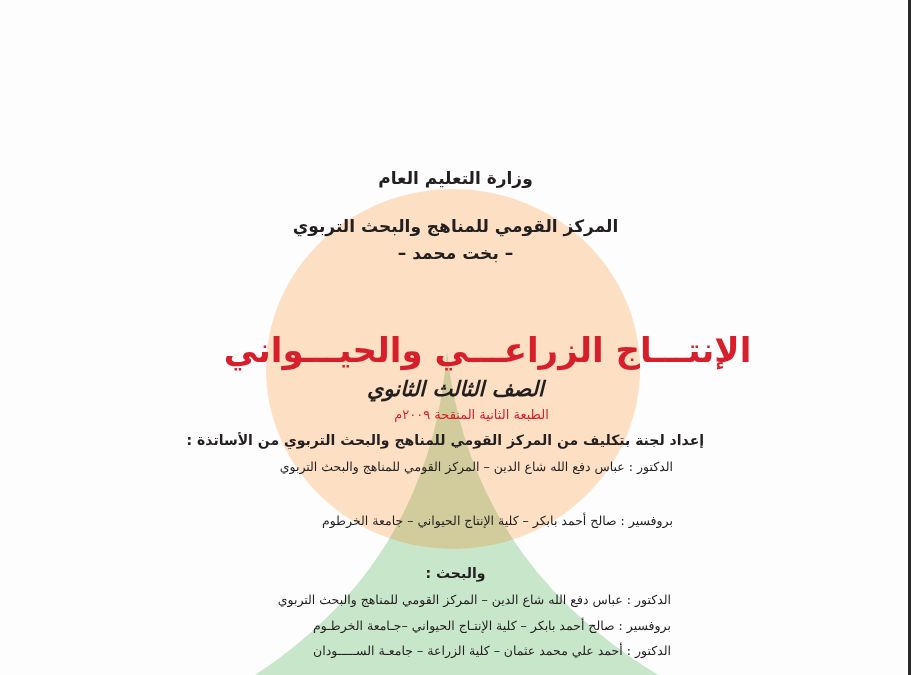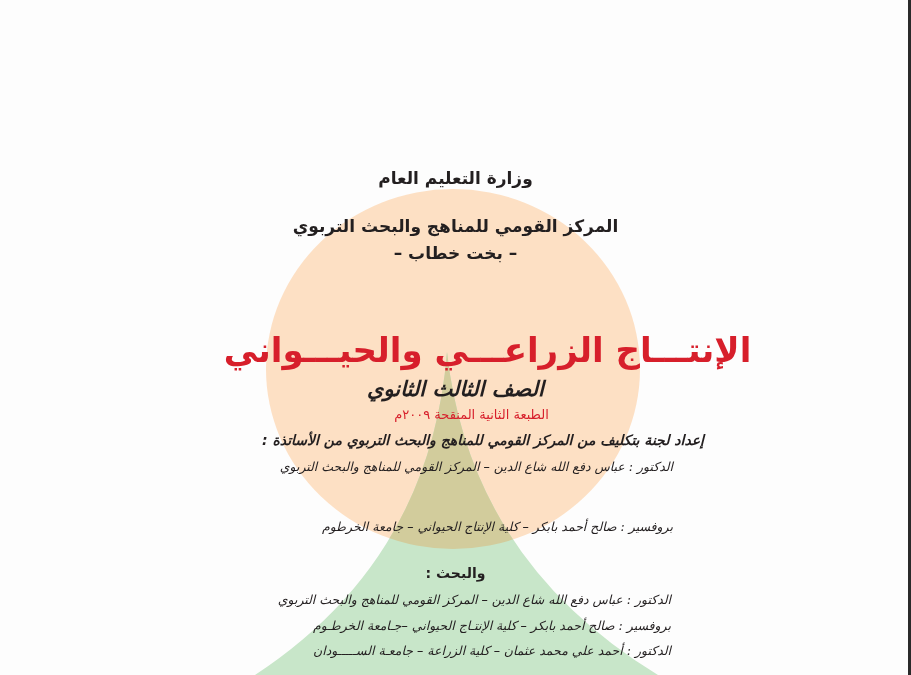--- a/index.html
+++ b/index.html
@@ -22,27 +22,27 @@
     .h2 { top: 168px; }
     .h3 { top: 200px; margin-top: 16px; }
     .h4 { top: 243px; }
     .title-red { color: #d71f2b; font-weight: bold; font-family: "DejaVu Sans", sans-serif; }
     .t1 { top: 282px; font-size: 30px; letter-spacing: 3px; }
     .t2 { top: 330px; font-size: 34px; padding-left: 32px; }
     .grade { top: 377px; font-size: 21px; font-weight: bold; font-family: "DejaVu Sans", sans-serif; font-style: italic; }
     .edition { top: 407px; font-size: 13px; color: #d71f2b; font-family: "DejaVu Sans", sans-serif; padding-left: 16px; }
     .block {
       position: absolute; direction: rtl; text-align: left;
-      font-family: "DejaVu Serif", serif; font-size: 13px; white-space: nowrap; font-style: italic;
+      font-family: "DejaVu Serif", serif; font-size: 13px; white-space: nowrap;
     }
     .prep-heading { right: 207px; top: 432px; font-size: 14px; font-weight: bold; font-family: "DejaVu Sans", sans-serif; }
     .prep-row { right: 238px; font-size: 12.5px; }
     .r1 { top: 459px; }
     .r2 { top: 486px; }
-    .r3 { top: 513px; margin-top: 6px; }
+    .r3 { top: 513px; }
     .rev-heading { left: 0; width: 911px; text-align: center; top: 565px; font-size: 14px; font-weight: bold; font-family: "DejaVu Sans", sans-serif; position: absolute; direction: rtl; }
     .rev-row { right: 240px; font-size: 12.5px; }
     .v1 { top: 592px; }
     .v2 { top: 618px; }
     .v3 { top: 643px; }
   </style>
 </head>
 <body>
 
 <div class="page">
@@ -52,21 +52,21 @@
         <ellipse cx="453" cy="369" rx="187" ry="180"></ellipse>
       </clipPath>
     </defs>
     <ellipse cx="453" cy="369" rx="187" ry="180" fill="#fde0c4"></ellipse>
     <path d="M447 352 Q 430 560 255 675 L 658 675 Q 470 560 447 352 Z" fill="#c8e6c9"></path>
     <path clip-path="url(#circ)" d="M447 352 Q 430 560 255 675 L 658 675 Q 470 560 447 352 Z" fill="#d2cc9c"></path>
   </svg>
 
   <div class="line head h2">وزارة التعليم العام</div>
   <div class="line head h3">المركز القومي للمناهج والبحث التربوي</div>
-  <div class="line head h4">– بخت خطاب –</div>
+  <div class="line head h4">– بخت محمد –</div>
 
   <div class="line title-red t2">الإنتـــاج الزراعـــي والحيـــواني</div>
   <div class="line grade">الصف الثالث الثانوي</div>
   <div class="line edition">الطبعة الثانية المنقحة ٢٠٠٩م</div>
 
   <div class="block prep-heading">إعداد لجنة بتكليف من المركز القومي للمناهج والبحث التربوي من الأساتذة :</div>
   <div class="block prep-row r1">الدكتور : عباس دفع الله شاع الدين  –  المركز القومي للمناهج والبحث التربوي</div>
   <div class="block prep-row r3">بروفسير : صالح أحمد بابكر        –  كلية الإنتاج الحيواني – جامعة الخرطوم</div>
 
   <div class="rev-heading">والبحث :</div>

